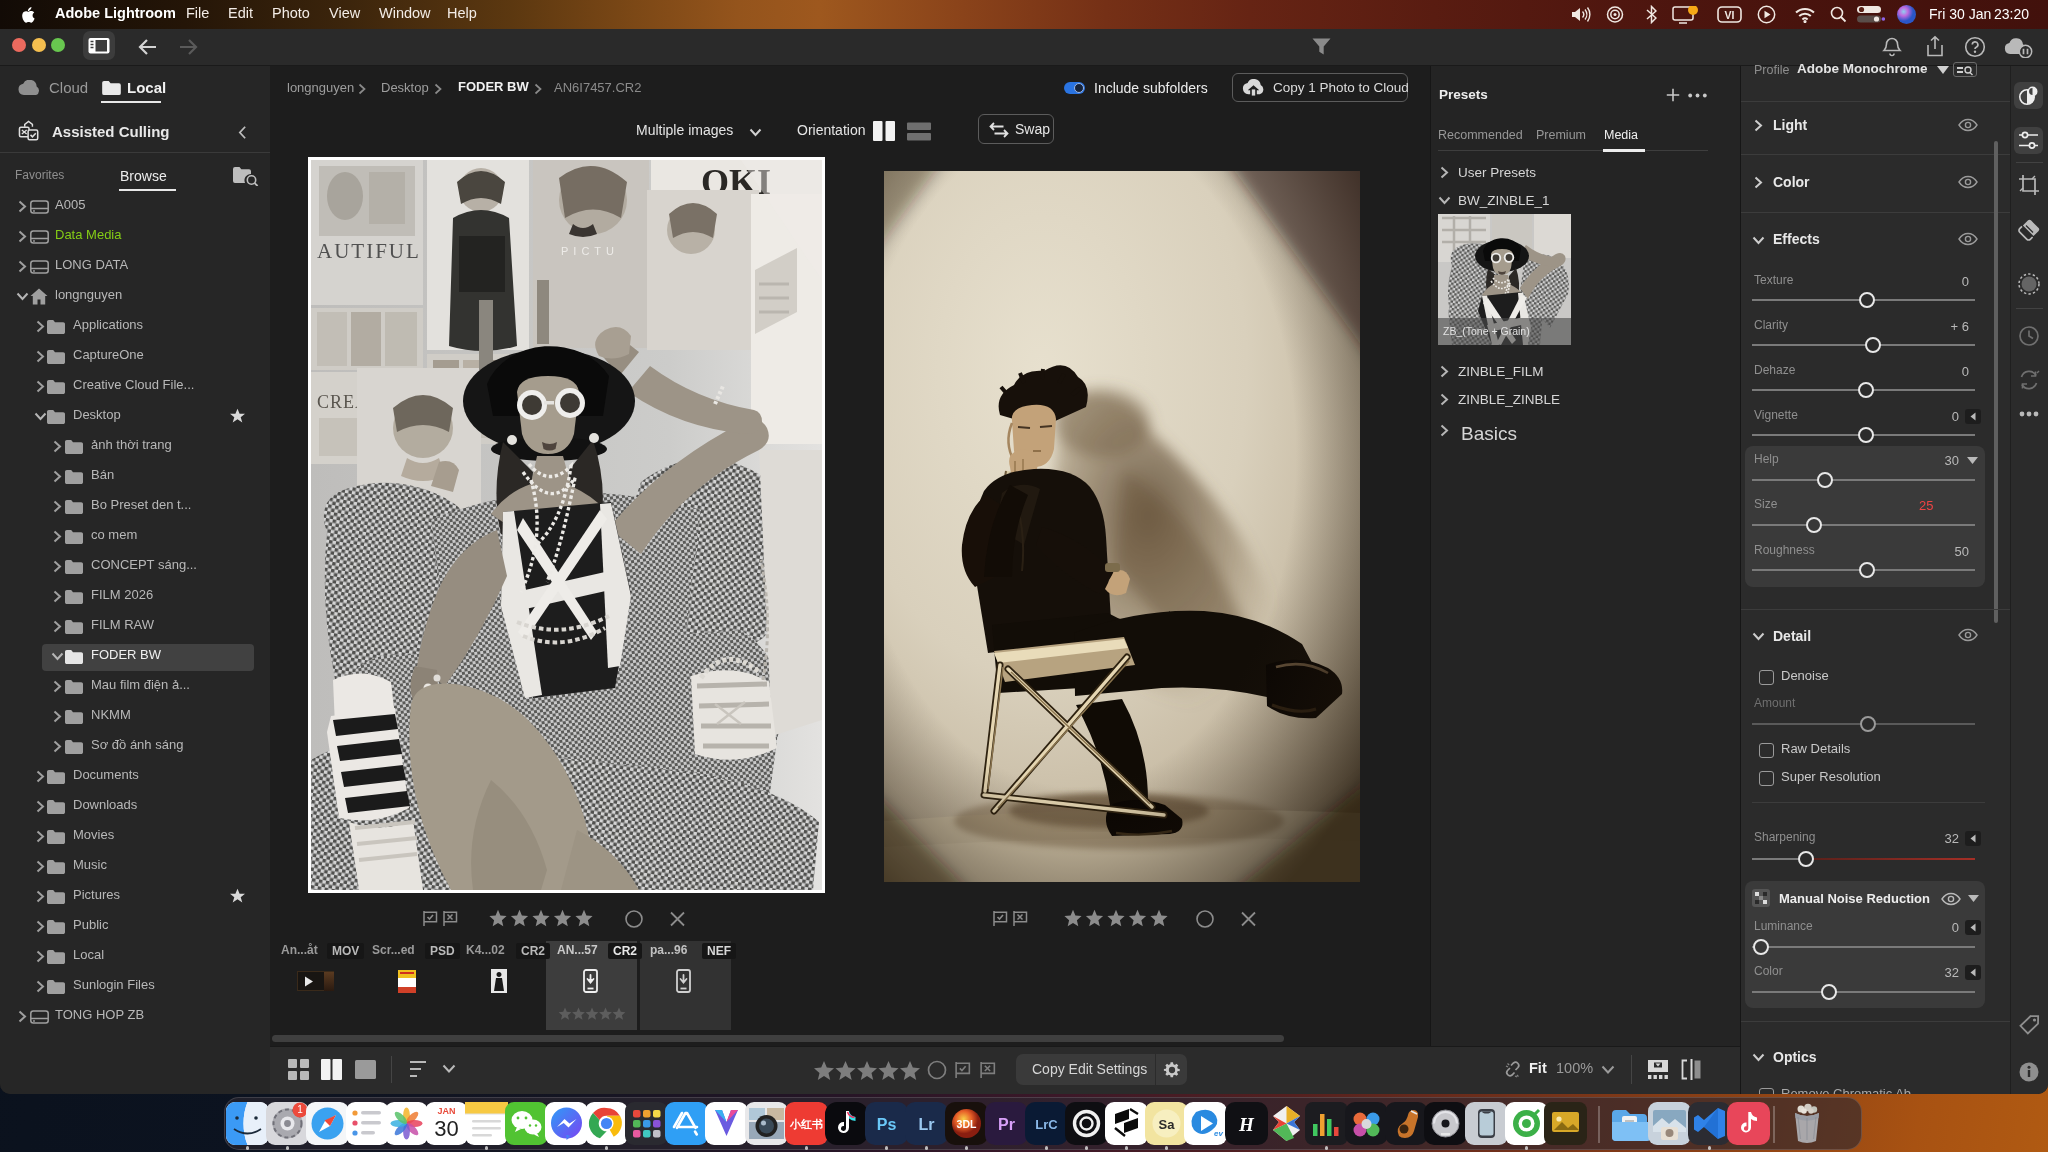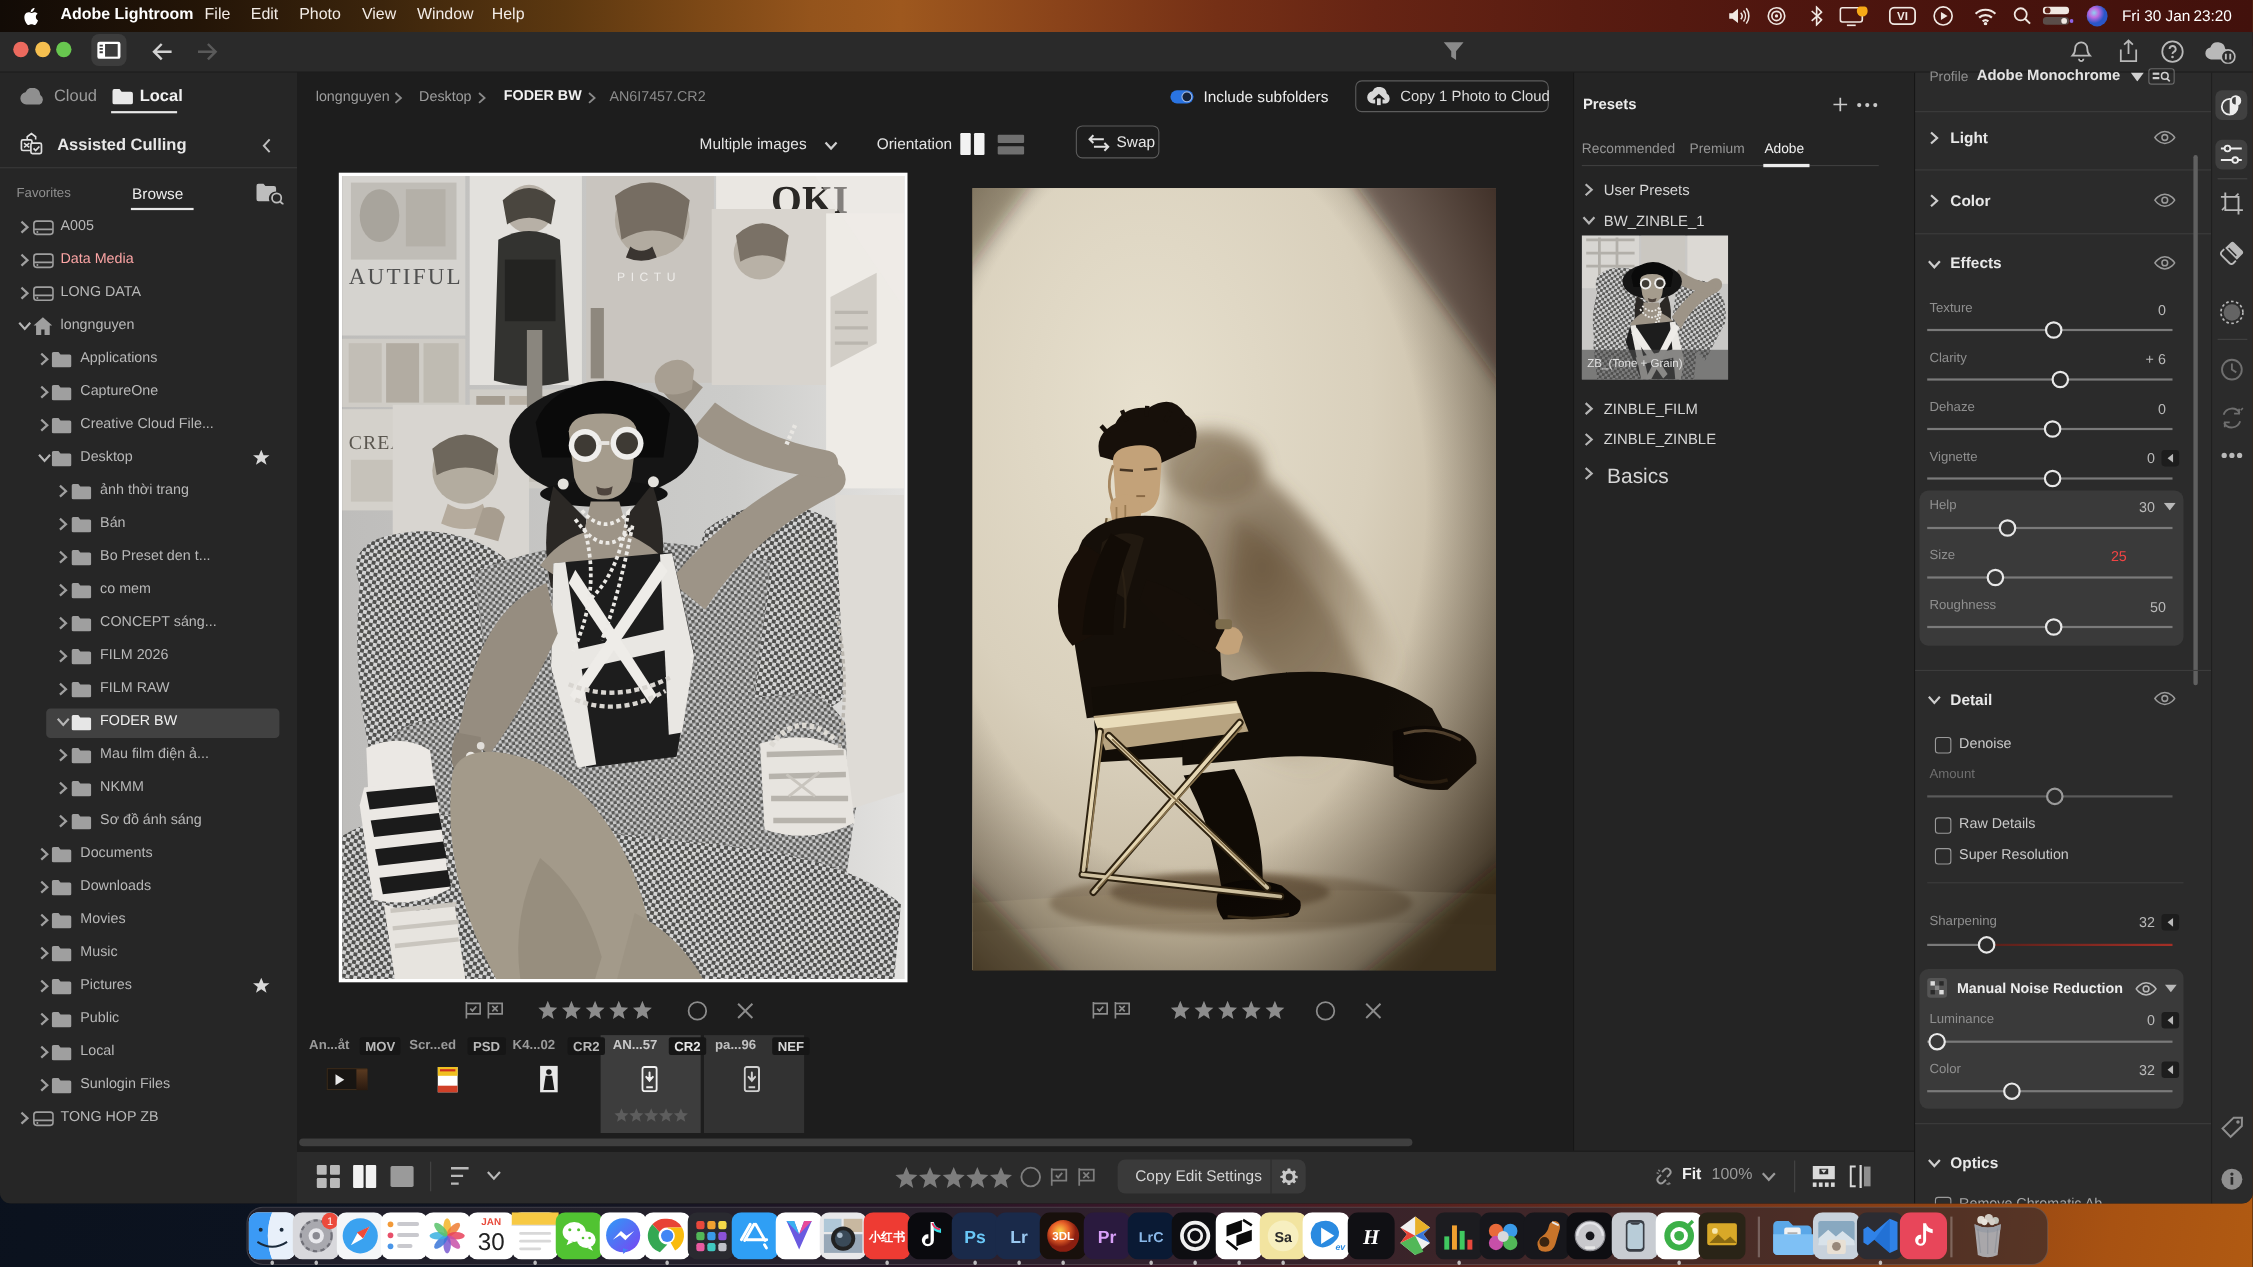--- a/index.html
+++ b/index.html
@@ -200,21 +200,21 @@
         </svg>
         <span class="abs" style="left:55px;top:131px;color:#b8b8b8">A005</span>
         <svg class="abs" style="left:18px;top:164px" width="9" height="13" viewBox="0 0 9 13">
           <path fill="none" stroke="#9f9f9f" stroke-width="2" d="M1.5 1.5L7 6.5l-5.5 5"></path>
         </svg>
         <svg class="abs" style="left:30px;top:163px" width="19" height="16" viewBox="0 0 19 16">
           <rect x="0.8" y="2" width="17.4" height="12" rx="2.5" fill="none" stroke="#9f9f9f" stroke-width="1.5"></rect>
           <path stroke="#9f9f9f" stroke-width="1.5" d="M1 9.5h17"></path>
           <circle cx="4" cy="12" r="0.9" fill="#9f9f9f"></circle>
         </svg>
-        <span class="abs" style="left:55px;top:161px;color:#fca5a5">Data Media</span>
+        <span class="abs" style="left:55px;top:161px;color:#84cc16">Data Media</span>
         <svg class="abs" style="left:18px;top:194px" width="9" height="13" viewBox="0 0 9 13">
           <path fill="none" stroke="#9f9f9f" stroke-width="2" d="M1.5 1.5L7 6.5l-5.5 5"></path>
         </svg>
         <svg class="abs" style="left:30px;top:193px" width="19" height="16" viewBox="0 0 19 16">
           <rect x="0.8" y="2" width="17.4" height="12" rx="2.5" fill="none" stroke="#9f9f9f" stroke-width="1.5"></rect>
           <path stroke="#9f9f9f" stroke-width="1.5" d="M1 9.5h17"></path>
           <circle cx="4" cy="12" r="0.9" fill="#9f9f9f"></circle>
         </svg>
         <span class="abs" style="left:55px;top:191px;color:#b8b8b8">LONG DATA</span>
         <svg class="abs" style="left:16px;top:226px" width="13" height="9" viewBox="0 0 13 9">
@@ -907,21 +907,21 @@
       </svg>
     <svg class="abs" style="left:257px;top:27px" width="19" height="5" viewBox="0 0 26 6">
         <g fill="#c9c9c9">
           <circle cx="3" cy="3" r="2.6"></circle>
           <circle cx="13" cy="3" r="2.6"></circle>
           <circle cx="23" cy="3" r="2.6"></circle>
         </g>
       </svg>
     <span class="abs" style="left:7px;top:62px;font-size:12.5px;color:#969696">Recommended</span>
     <span class="abs" style="left:105px;top:62px;font-size:12.5px;color:#969696">Premium</span>
-    <span class="abs" style="left:173px;top:62px;font-size:12.5px;color:#f0f0f0">Adobe</span>
+    <span class="abs" style="left:173px;top:62px;font-size:12.5px;color:#f0f0f0">Media</span>
     <div class="sep-h" style="left:7px;top:84px;width:270px;background:#3e3e3e"></div>
     <div class="abs" style="left:172px;top:83px;width:42px;height:3px;background:#ededed"></div>
     <svg class="abs" style="left:9px;top:100px" width="9" height="13" viewBox="0 0 9 13">
         <path fill="none" stroke="#b5b5b5" stroke-width="2" d="M1.5 1.5L7 6.5l-5.5 5"></path>
       </svg>
     <span class="abs" style="left:27px;top:99px;font-size:13.5px;color:#d6d6d6">User Presets</span>
     <svg class="abs" style="left:7px;top:130px" width="13" height="9" viewBox="0 0 13 9">
         <path fill="none" stroke="#b5b5b5" stroke-width="2" d="M1.5 1.5L6.5 7l5-5.5"></path>
       </svg>
     <span class="abs" style="left:27px;top:127px;font-size:13.5px;color:#d6d6d6">BW_ZINBLE_1</span>

